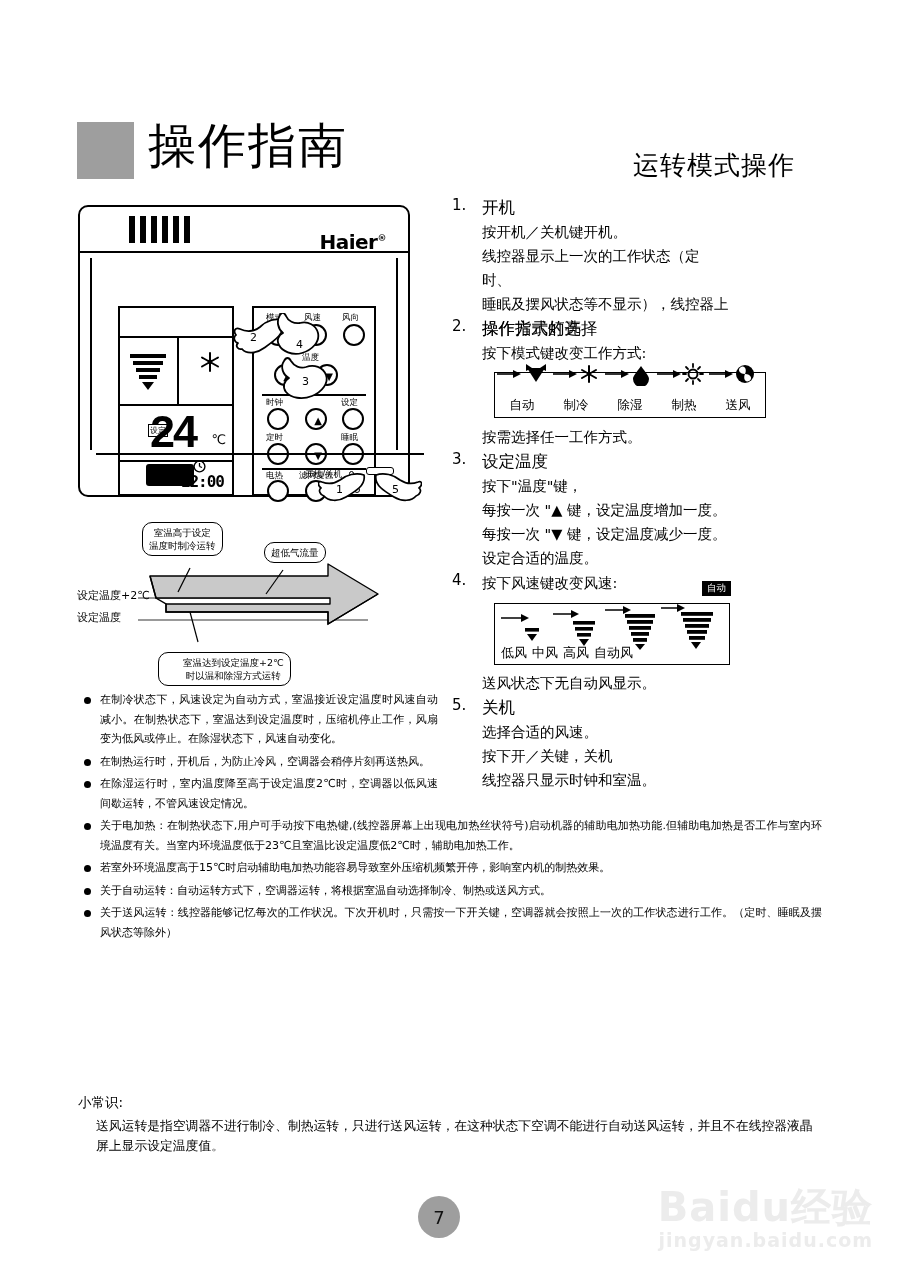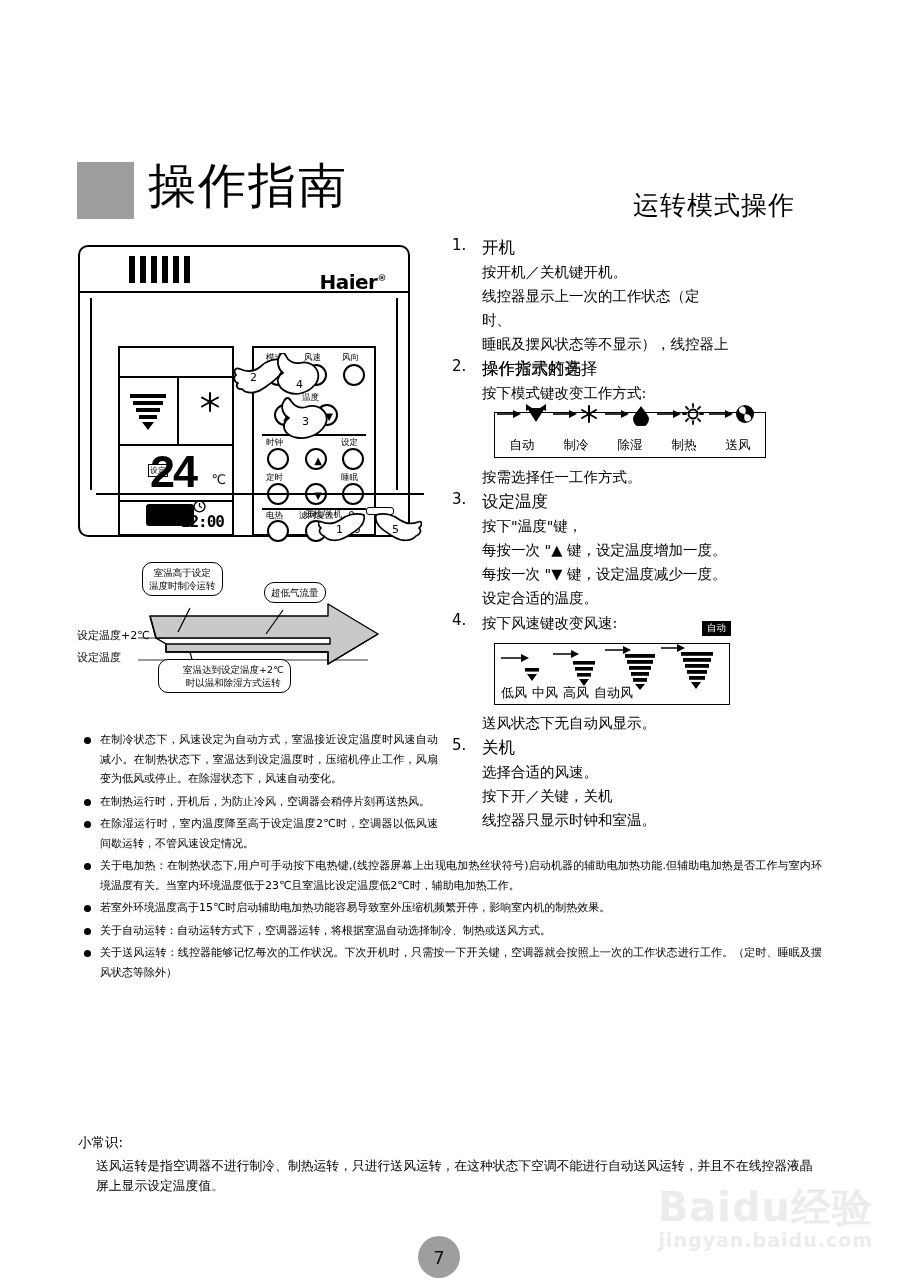--- a/index.html
+++ b/index.html
@@ -6,21 +6,21 @@
   * { box-sizing: border-box; }
   html, body { margin:0; padding:0; }
   body {
     width:901px; height:1280px;
     background:#fff;
     font-family:"DejaVu Sans","Liberation Sans",sans-serif;
     color:#000;
     position:relative;
     overflow:hidden;
   }
-  .page { position:absolute; inset:0;margin-top:40px; }
+  .page { position:absolute; inset:0; }
 
   
   .hdr-swatch {
     position:absolute; left:77px; top:122px;
     width:57px; height:57px; background:#9e9e9e;
   }
   .hdr-title {
     position:absolute; left:148px; top:118px;
     font-size:48px; letter-spacing:2px; font-weight:400; line-height:1.15;
     white-space:nowrap;
@@ -302,21 +302,21 @@
       <path d="M72,56 L78,78 L88,84 L88,92 L250,92 L250,104 L300,74" fill="none" stroke="#000" stroke-width="1.4"></path>
       <line x1="112" y1="48" x2="100" y2="72" stroke="#000" stroke-width="1.2"></line>
       <line x1="205" y1="50" x2="188" y2="74" stroke="#000" stroke-width="1.2"></line>
       <line x1="120" y1="122" x2="112" y2="92" stroke="#000" stroke-width="1.2"></line>
     </svg>
     <div class="callout" style="left:64px;top:2px;">
       <span style="white-space:pre-line;">室温高于设定
 温度时制冷运转</span>
     </div>
     <div class="callout" style="left:186px;top:22px;border-radius:10px;">超低气流量</div>
-    <div class="callout" style="left:80px;top:99px;padding-left:24px;">
+    <div class="callout" style="left:80px;top:132px;padding-left:24px;">
       <span style="white-space:pre-line;">室温达到设定温度+2℃
 时以温和除湿方式运转</span>
     </div>
     <div class="axlabel" style="left:-1px;top:68px;">设定温度+2℃</div>
     <div class="axlabel" style="left:-1px;top:90px;">设定温度</div>
   </div>
 
   <div class="rcol">
 
     <div class="step">

